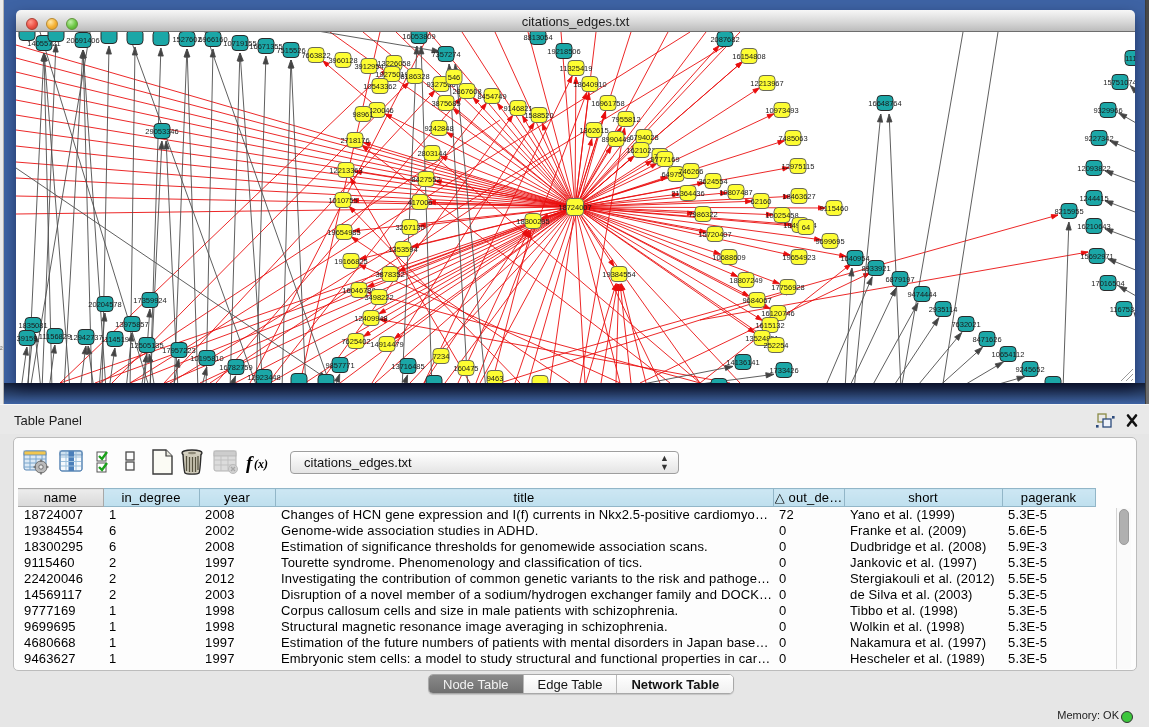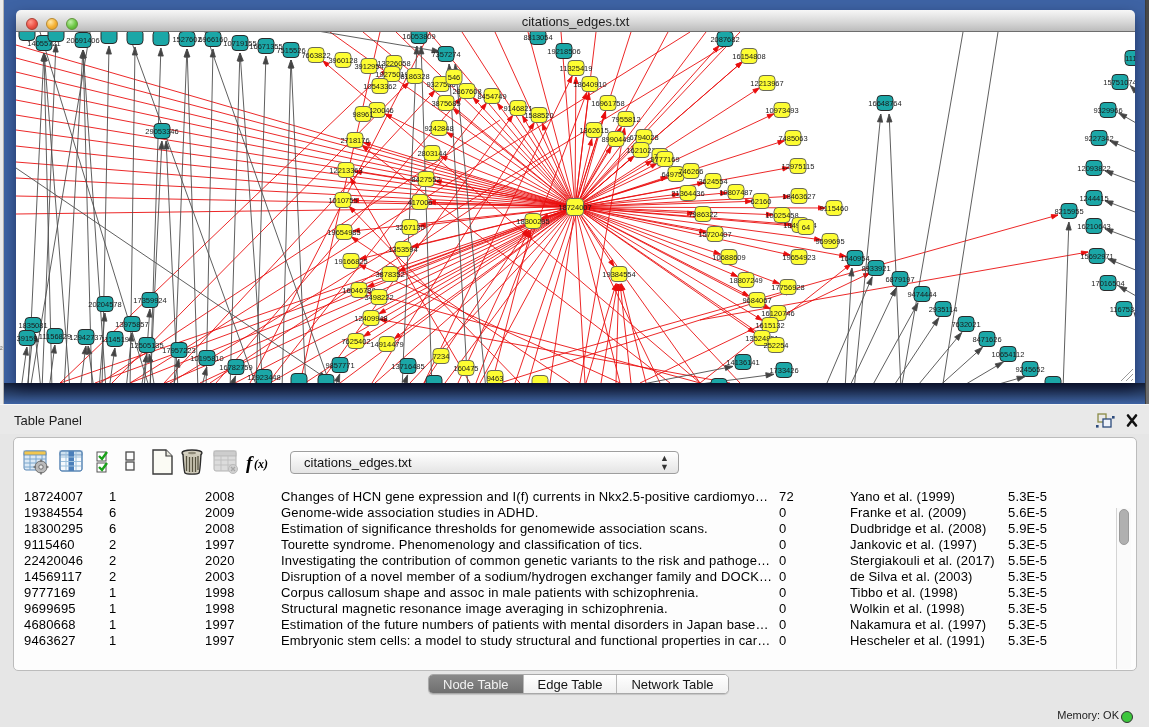--- a/index.html
+++ b/index.html
@@ -39,21 +39,21 @@
   border-top:1px solid #a8a8a8; border-bottom:1px solid #a8a8a8;}
 table.grid td { height:16px; padding:0 0 0 6px; overflow:hidden; white-space:nowrap; text-overflow:ellipsis; }
 .vscroll { position:absolute; right:5px; top:70px; width:15px; height:161px; border-left:1px solid #d4d4d4; background:#fafafa;}
 .vthumb { position:absolute; left:2px; top:1px; width:10px; height:36px; border-radius:5px; background:#b0b0b0; border:1px solid #9a9a9a;}
 .tabs { position:absolute; left:428px; top:270px; height:20px; display:flex;
   border:1px solid #a8a8a8; border-radius:5px; overflow:hidden; background:#fff;
   box-shadow:0 1px 1px rgba(0,0,0,.15);justify-content:center; }
 .tab { font-size:13px; line-height:19px; padding:0 14px; color:#141414;
   background:linear-gradient(#ffffff,#f0f0f0); border-right:1px solid #b8b8b8;}
 .tab.sel { background:linear-gradient(#8a8a8a,#6f6f6f); color:#f2f2f2; }
-.tab:last-child { border-right:none; }
+.tab:last-child { border-right:none;font-weight:bold; }
 .mem { position:absolute; right:30px; bottom:6px; font-size:11px; color:#222;margin-top:28px; }
 .memdot { position:absolute; right:16px; bottom:4px; width:12px; height:12px; border-radius:50%;
   background:#3cc63c; border:1px solid #333; }
 .ticons { position:absolute; top:10px; left:8px; }
 </style></head><body>
 
 <div class="shadowband"></div>
 <div style="position:absolute;left:0px;top:345px;font-size:8px;color:#555;z-index:5">²</div>
 <div class="leftstrip"></div>
 <div class="rightstrip"></div>
@@ -808,79 +808,88 @@
 <colgroup>
           <col style="width:85px">
           <col style="width:96px">
           <col style="width:76px">
           <col style="width:498px">
           <col style="width:71px">
           <col style="width:158px">
           <col style="width:93px">
         </colgroup>
 <tbody>
+          <tr>
+            <th class="namecol">name</th>
+            <th>in_degree</th>
+            <th>year</th>
+            <th>title</th>
+            <th>△ out_de…</th>
+            <th>short</th>
+            <th>pagerank</th>
+          </tr>
 <tr>
             <td>18724007</td>
             <td>1</td>
             <td>2008</td>
             <td>Changes of HCN gene expression and I(f) currents in Nkx2.5-positive cardiomyocytes during</td>
             <td>72</td>
             <td>Yano et al. (1999)</td>
             <td>5.3E-5</td>
           </tr>
           <tr>
             <td>19384554</td>
             <td>6</td>
-            <td>2009</td>
+            <td>2002</td>
             <td>Genome-wide association studies in ADHD.</td>
             <td>0</td>
             <td>Franke et al. (2009)</td>
             <td>5.6E-5</td>
           </tr>
           <tr>
             <td>18300295</td>
             <td>6</td>
             <td>2008</td>
             <td>Estimation of significance thresholds for genomewide association scans.</td>
             <td>0</td>
             <td>Dudbridge et al. (2008)</td>
-            <td>5.9E-5</td>
+            <td>5.9E-3</td>
           </tr>
           <tr>
             <td>9115460</td>
             <td>2</td>
             <td>1997</td>
             <td>Tourette syndrome. Phenomenology and classification of tics.</td>
             <td>0</td>
             <td>Jankovic et al. (1997)</td>
             <td>5.3E-5</td>
           </tr>
           <tr>
             <td>22420046</td>
             <td>2</td>
-            <td>2020</td>
+            <td>2012</td>
             <td>Investigating the contribution of common genetic variants to the risk and pathogenesis of</td>
             <td>0</td>
-            <td>Stergiakouli et al. (2017)</td>
+            <td>Stergiakouli et al. (2012)</td>
             <td>5.5E-5</td>
           </tr>
           <tr>
             <td>14569117</td>
             <td>2</td>
             <td>2003</td>
             <td>Disruption of a novel member of a sodium/hydrogen exchanger family and DOCK3 is assoc</td>
             <td>0</td>
             <td>de Silva et al. (2003)</td>
             <td>5.3E-5</td>
           </tr>
           <tr>
             <td>9777169</td>
             <td>1</td>
             <td>1998</td>
-            <td>Corpus callosum shape and assoc in male patients with schizophrenia.</td>
+            <td>Corpus callosum cells and size in male patients with schizophrenia.</td>
             <td>0</td>
             <td>Tibbo et al. (1998)</td>
             <td>5.3E-5</td>
           </tr>
           <tr>
             <td>9699695</td>
             <td>1</td>
             <td>1998</td>
             <td>Structural magnetic resonance image averaging in schizophrenia.</td>
             <td>0</td>
@@ -895,21 +904,21 @@
             <td>0</td>
             <td>Nakamura et al. (1997)</td>
             <td>5.3E-5</td>
           </tr>
           <tr>
             <td>9463627</td>
             <td>1</td>
             <td>1997</td>
             <td>Embryonic stem cells: a model to study structural and functional properties in cardiomyo</td>
             <td>0</td>
-            <td>Hescheler et al. (1991)</td>
+            <td>Hescheler et al. (1989)</td>
             <td>5.3E-5</td>
           </tr>
         </tbody>
       </table>
     <div class="vscroll">
         <div class="vthumb"></div>
       </div>
   </div>
   <div class="tabs">
     <div class="tab sel">Node Table</div>

